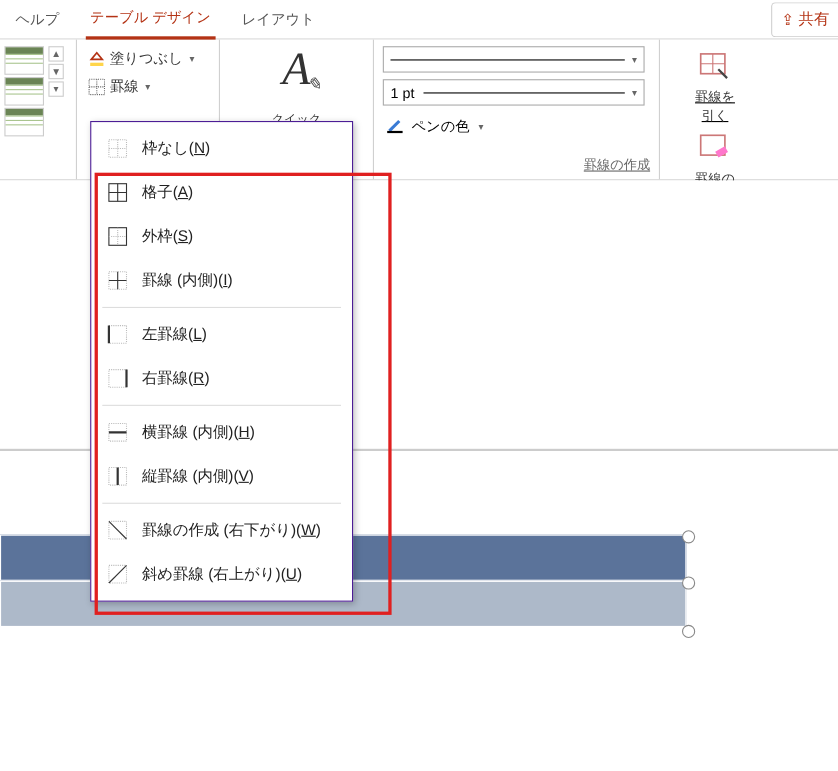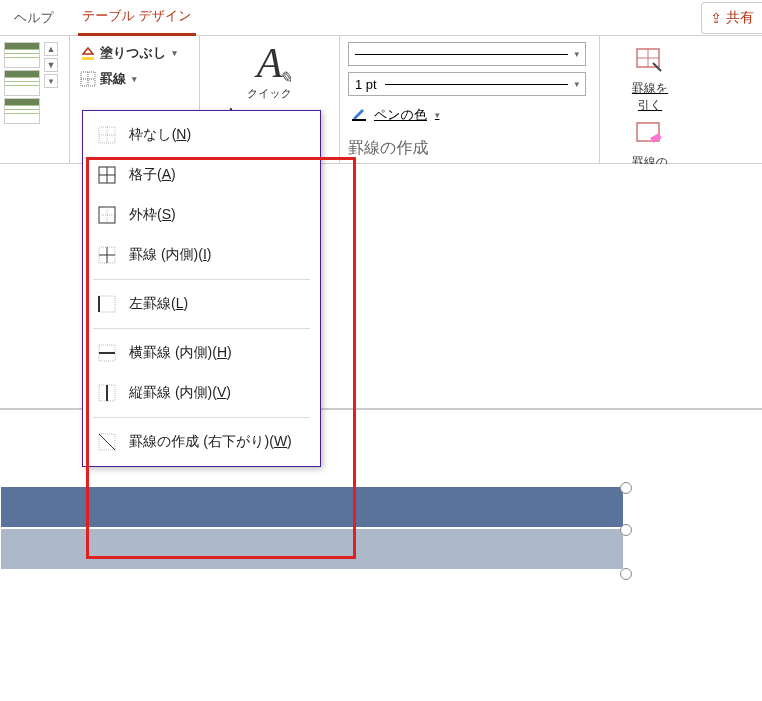--- a/index.html
+++ b/index.html
@@ -50,25 +50,26 @@
       border-bottom: 1px solid #d0d0d0;
     }
     .group {
       border-right: 1px solid #d0d0d0;
       padding: 4px 8px 0 8px;
       display: flex;
       flex-direction: column;
       position: relative;
     }
     .group-label {
-      font-size: 16px;
+      font-size: 12px;
       color: #666;
-      text-align: left;
+      text-align: right;
       margin-top: auto;
       padding-bottom: 4px;
+      text-decoration: underline;
     }
     .styles-group {
       width: 70px;
       display: flex;
       flex-direction: row;
       align-items: flex-start;
       padding: 6px 4px;
     }
     .style-thumb {
       width: 36px;
@@ -85,21 +86,20 @@
       margin-left: 4px;
       gap: 2px;
     }
     .style-arrows .arrow {
       width: 14px; height: 14px; border:1px solid #ccc;
       font-size:9px; display:flex; align-items:center; justify-content:center;
       color:#666; background:#fff;
     }
     .fill-border-group {
       width: 130px;
-      font-weight: bold;
     }
     .ribbon-item {
       display: flex;
       align-items: center;
       gap: 4px;
       padding: 4px 2px;
       color: #333;
       cursor: pointer;
       font-size: 13px;
     }
@@ -122,21 +122,21 @@
     }
     .bigA {
       font-size: 42px;
       font-family: "Times New Roman", serif;
       font-style: italic;
       color: #333;
       line-height: 1;
       position: relative;
     }
     .bigA .brush { position:absolute; bottom:-2px; right:-10px; font-size:16px; color:#444;}
-    .quick-label { font-size: 11px; color: #333; margin-top: 2px; }
+    .quick-label { font-size: 11px; color: #333; margin-top: 17px; }
     .mini-tools {
       display: flex;
       flex-direction: column;
       gap: 8px;
       margin-left: 16px;
       padding-top: 4px;
     }
     .mini-tool {
       display:flex; align-items:center; cursor:pointer;
     }
@@ -154,21 +154,21 @@
       padding: 0 6px;
       margin-bottom: 6px;
       cursor: pointer;
       position: relative;
     }
     .line-preview { flex:1; height:1px; background:#000; }
     .combo-chevron {
       font-size: 9px; color:#666; margin-left:6px;
     }
     .pen-color {
-      display:flex; align-items:center; gap:6px; cursor:pointer; padding:2px;text-decoration:underline;
+      display:flex; align-items:center; gap:6px; cursor:pointer; padding:2px;
     }
     .draw-group {
       width: 100px;
       display:flex;
       padding-top:6px;
       text-decoration:underline;
     }
     .big-btn {
       display:flex; flex-direction:column; align-items:center;
       padding: 2px 4px; cursor:pointer; font-size:12px; color:#333;
@@ -236,20 +236,21 @@
     .handle {
       position:absolute; width:12px; height:12px; background:#fff; border:1px solid #888; border-radius:50%;
     }
   </style>
 </head>
 <body>
 
 <div class="tabs">
   <div class="tab">ヘルプ</div>
   <div class="tab active">テーブル デザイン</div>
+  <div class="tab">レイアウト</div>
   <div class="share-btn">
     <span>⇪</span>
     <span>共有</span>
   </div>
 </div>
 
 <div class="ribbon">
 
   <div class="group styles-group">
     <div>
@@ -428,20 +429,29 @@
   <div class="menu-sep"></div>
   <div class="menu-item">
     <span class="menu-icon">
         <svg width="20" height="20">
           <rect x="2" y="2" width="16" height="16" fill="none" stroke="#bbb" stroke-dasharray="1,1"></rect>
           <line x1="2" y1="2" x2="2" y2="18" stroke="#333" stroke-width="2"></line>
         </svg>
       </span>
     <span><span>左罫線(</span><span class="accel">L</span><span>)</span></span>
   </div>
+  <div class="menu-item">
+    <span class="menu-icon">
+        <svg width="20" height="20">
+          <rect x="2" y="2" width="16" height="16" fill="none" stroke="#bbb" stroke-dasharray="1,1"></rect>
+          <line x1="18" y1="2" x2="18" y2="18" stroke="#333" stroke-width="2"></line>
+        </svg>
+      </span>
+    <span><span>右罫線(</span><span class="accel">R</span><span>)</span></span>
+  </div>
   <div class="menu-sep"></div>
   <div class="menu-item">
     <span class="menu-icon">
         <svg width="20" height="20">
           <rect x="2" y="2" width="16" height="16" fill="none" stroke="#bbb" stroke-dasharray="1,1"></rect>
           <line x1="2" y1="10" x2="18" y2="10" stroke="#333" stroke-width="2"></line>
         </svg>
       </span>
     <span><span>横罫線 (内側)(</span><span class="accel">H</span><span>)</span></span>
   </div>
@@ -457,15 +467,24 @@
   <div class="menu-sep"></div>
   <div class="menu-item">
     <span class="menu-icon">
         <svg width="20" height="20">
           <rect x="2" y="2" width="16" height="16" fill="none" stroke="#bbb" stroke-dasharray="1,1"></rect>
           <line x1="2" y1="2" x2="18" y2="18" stroke="#333"></line>
         </svg>
       </span>
     <span><span>罫線の作成 (右下がり)(</span><span class="accel">W</span><span>)</span></span>
   </div>
+  <div class="menu-item">
+    <span class="menu-icon">
+        <svg width="20" height="20">
+          <rect x="2" y="2" width="16" height="16" fill="none" stroke="#bbb" stroke-dasharray="1,1"></rect>
+          <line x1="2" y1="18" x2="18" y2="2" stroke="#333"></line>
+        </svg>
+      </span>
+    <span><span>斜め罫線 (右上がり)(</span><span class="accel">U</span><span>)</span></span>
+  </div>
 </div>
 
 <div class="red-box"></div>
 
 </body></html>

